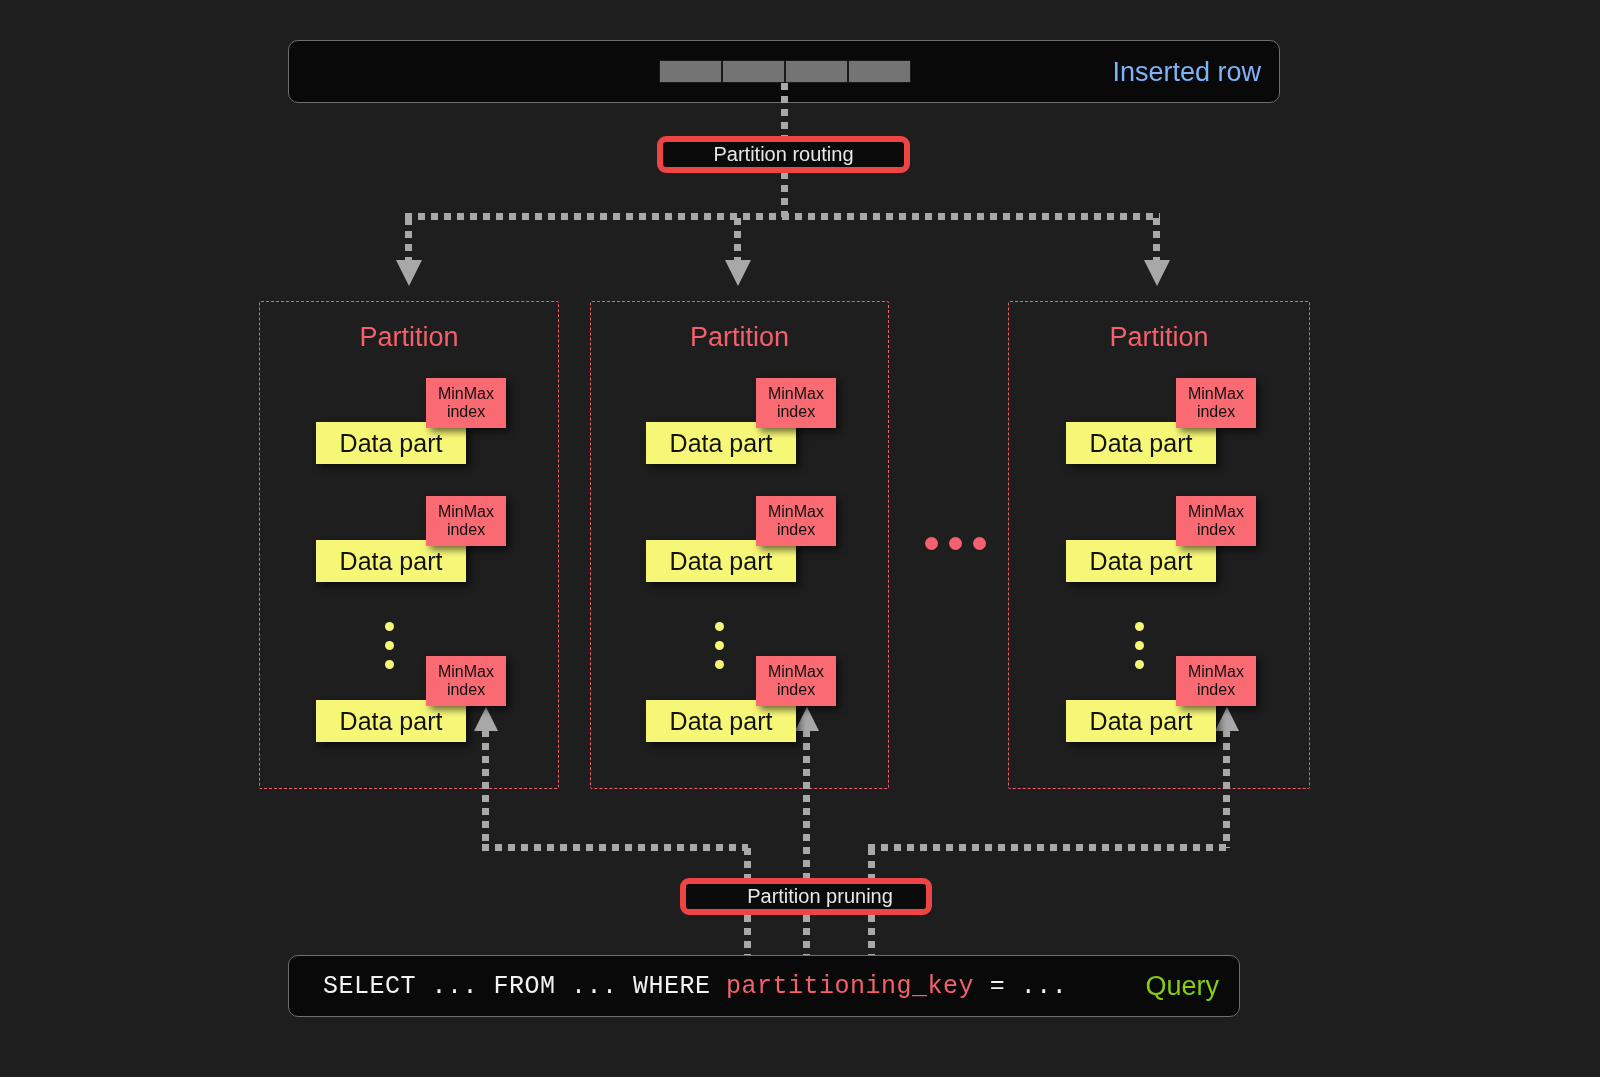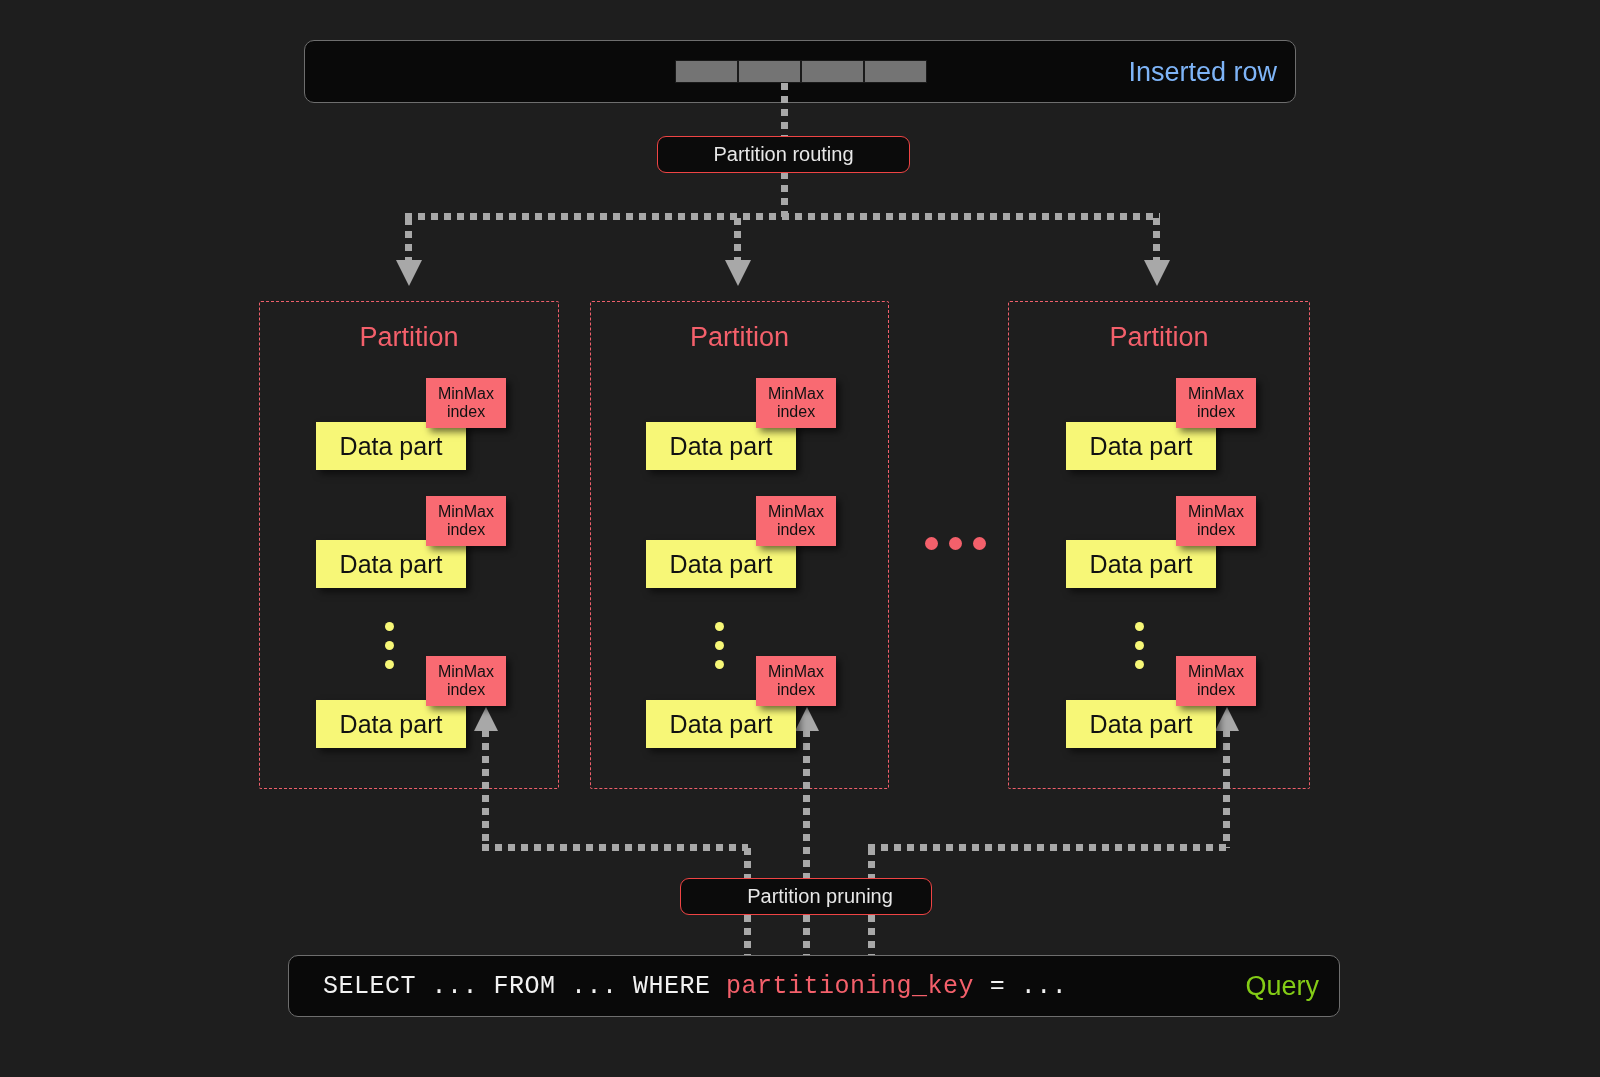--- a/index.html
+++ b/index.html
@@ -21,21 +21,21 @@
   
   .darkbar {
     position: absolute;
     background: #090909;
     border: 1px solid #6e6e6e;
     border-radius: 10px;
   }
 
   
   #inserted-row-bar {
-    left: 304px;
+    left: 288px;
     top: 40px;
     width: 992px;
     height: 63px;
     text-align: right;
   }
   #inserted-row-label {
     position: absolute;
     right: 18px;
     top: 50%;
     transform: translateY(-50%);
@@ -53,21 +53,21 @@
     width: 63px;
     height: 23px;
     background: #747474;
     border: 1px solid #1a1a1a;
   }
 
   
   .pill {
     position: absolute;
     background: #0b0b0b;
-    border: 1px solid #ef4444;
+    border: 6px solid #ef4444;
     border-radius: 9px;
     display: flex;
     align-items: center;
     justify-content: center;
     color: #e8e8e8;
     font-size: 20px;
     z-index: 6;
   }
   #partition-routing-pill {
     left: 657px;
@@ -80,21 +80,21 @@
     top: 878px;
     width: 252px;
     height: 37px;
     padding-left: 28px;
   }
 
   
   #query-bar {
     left: 288px;
     top: 955px;
-    width: 1052px;
+    width: 952px;
     height: 62px;
   }
   #query-text {
     position: absolute;
     left: 34px;
     top: 50%;
     transform: translateY(-50%);
     font-family: "Liberation Mono", "DejaVu Sans Mono", monospace;
     font-size: 25px;
     color: #f2f2f2;
@@ -137,21 +137,21 @@
   .part-group {
     position: absolute;
     width: 190px;
     height: 105px;
   }
   .data-part {
     position: absolute;
     left: 0;
     top: 44px;
     width: 150px;
-    height: 48px;
+    height: 42px;
     background: #f7f777;
     display: flex;
     align-items: center;
     justify-content: center;
     font-size: 25px;
     color: #111;
     box-shadow: 4px 4px 7px rgba(0,0,0,0.55);
     z-index: 2;
   }
   .minmax {

